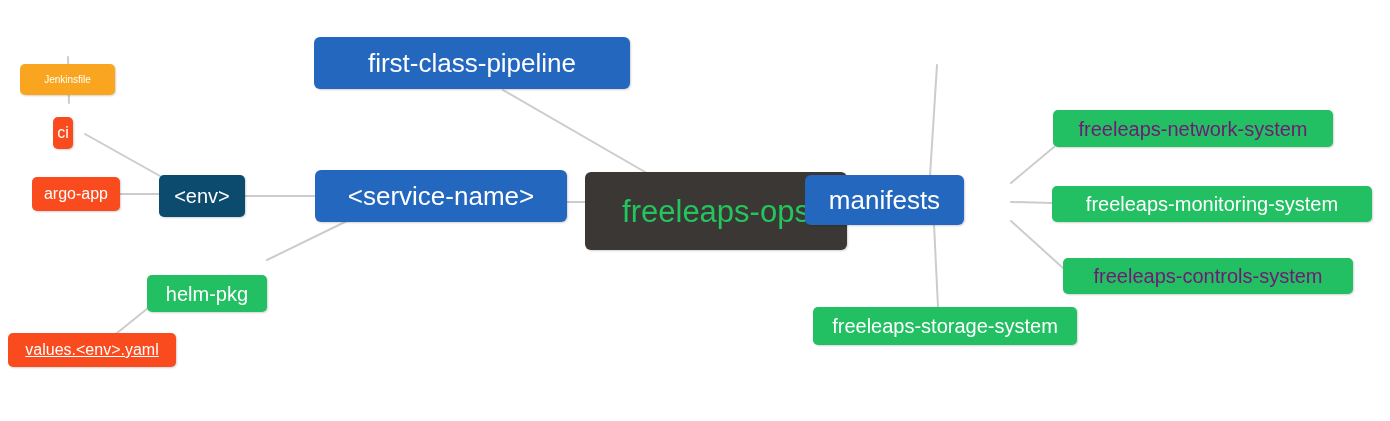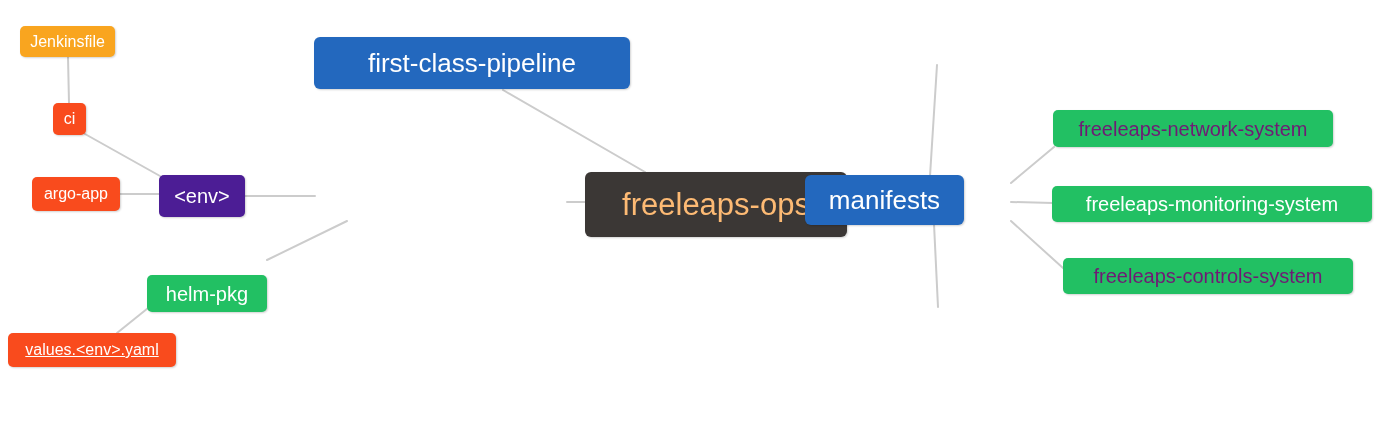--- a/index.html
+++ b/index.html
@@ -38,21 +38,21 @@
     white-space: nowrap;
     border-radius: 5px;
     box-shadow: 1px 1px 2px rgba(0,0,0,0.18);
     cursor: default;
     line-height: 1;
   }
   .lvl1 { font-size: 31px; border-radius: 6px; }
   .lvl2 { font-size: 26px; border-radius: 6px; }
   .lvl3 { font-size: 20px; }
   .lvl4 { font-size: 16px; }
-  .lvl5 { font-size: 16px; }
+  .lvl5 { font-size: 10px; margin-top: 38px; }
 </style>
 </head>
 <body>
 
 <div class="canvas">
 
   <svg class="edges" viewBox="0 0 1390 421" xmlns="http://www.w3.org/2000/svg">
     <line x1="68" y1="57" x2="69" y2="103" stroke="#CCCCCC"></line>
     <line x1="85" y1="134" x2="160" y2="176" stroke="#CCCCCC"></line>
     <line x1="120" y1="194" x2="159" y2="194" stroke="#CCCCCC"></line>
@@ -64,38 +64,40 @@
     <line x1="846" y1="203" x2="853" y2="203" stroke="#CCCCCC"></line>
     <line x1="930" y1="176" x2="937" y2="65" stroke="#CCCCCC"></line>
     <line x1="1011" y1="183" x2="1054" y2="147" stroke="#CCCCCC"></line>
     <line x1="1011" y1="202" x2="1053" y2="203" stroke="#CCCCCC"></line>
     <line x1="1011" y1="221" x2="1063" y2="268" stroke="#CCCCCC"></line>
     <line x1="934" y1="224" x2="938" y2="307" stroke="#CCCCCC"></line>
   </svg>
 
   <div class="node lvl5" style="left: 20px; top: 26px; width: 95px; height: 31px; background: rgb(249, 165, 31); color: rgb(255, 255, 255);">Jenkinsfile</div>
 
-  <div class="node lvl4" style="left: 53px; top: 103px; width: 33px; height: 32px; background: rgb(249, 75, 29); color: rgb(255, 255, 255);">ci</div>
+  <div class="node lvl4" style="left: 53px; top: 117px; width: 20px; height: 32px; background: rgb(249, 75, 29); color: rgb(255, 255, 255);">ci</div>
 
   <div class="node lvl4" style="left: 32px; top: 177px; width: 88px; height: 34px; background: rgb(249, 75, 29); color: rgb(255, 255, 255);">argo-app</div>
 
-  <div class="node lvl3" style="left: 159px; top: 175px; width: 86px; height: 42px; background: #4c1d95; color: rgb(255, 255, 255);">&lt;env&gt;</div>
+  <div class="node lvl3" style="left: 159px; top: 175px; width: 86px; height: 42px; background: #0c4a6e; color: rgb(255, 255, 255);">&lt;env&gt;</div>
 
   <div class="node lvl3" style="left: 147px; top: 259px; width: 120px; height: 37px; background: rgb(34, 192, 99); color: rgb(255, 255, 255); margin-top: 16px;">helm-pkg</div>
 
   <div class="node lvl4" style="left: 8px; top: 333px; width: 168px; height: 34px; background: rgb(249, 75, 29); color: rgb(255, 255, 255); text-decoration: underline;">values.&lt;env&gt;.yaml</div>
 
   <div class="node lvl2" style="left: 314px; top: 37px; width: 316px; height: 52px; background: rgb(35, 104, 190); color: rgb(255, 255, 255);">first-class-pipeline</div>
 
+  <div class="node lvl2" style="left: 315px; top: 170px; width: 252px; height: 52px; background: rgb(35, 104, 190); color: rgb(255, 255, 255);">&lt;service-name&gt;</div>
 
-  <div class="node lvl1" style="left: 585px; top: 172px; width: 262px; height: 65px; background: rgb(59, 55, 53); color: #fdba74;">freeleaps-ops</div>
+  <div class="node lvl1" style="left: 585px; top: 172px; width: 262px; height: 78px; background: rgb(59, 55, 53); color: #22c55e;">freeleaps-ops</div>
 
   <div class="node lvl2" style="left: 805px; top: 175px; width: 159px; height: 50px; background: rgb(35, 104, 190); color: rgb(255, 255, 255);">manifests</div>
 
 
   <div class="node lvl3" style="left: 1053px; top: 110px; width: 280px; height: 37px; background: rgb(34, 192, 99); color: #701a75;">freeleaps-network-system</div>
 
   <div class="node lvl3" style="left: 1052px; top: 186px; width: 320px; height: 36px; background: rgb(34, 192, 99); color: rgb(255, 255, 255);">freeleaps-monitoring-system</div>
 
   <div class="node lvl3" style="left: 1063px; top: 258px; width: 290px; height: 36px; background: rgb(34, 192, 99); color: #701a75;">freeleaps-controls-system</div>
 
+  <div class="node lvl3" style="left: 813px; top: 307px; width: 264px; height: 38px; background: rgb(34, 192, 99); color: rgb(255, 255, 255);">freeleaps-storage-system</div>
 
 </div>
 
 </body></html>

